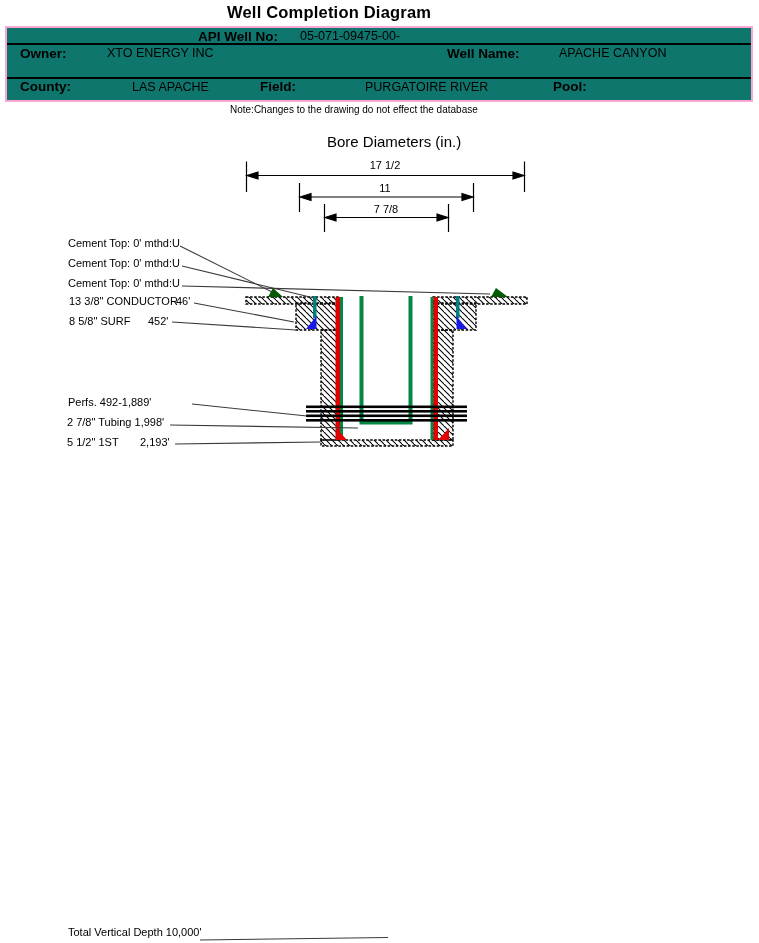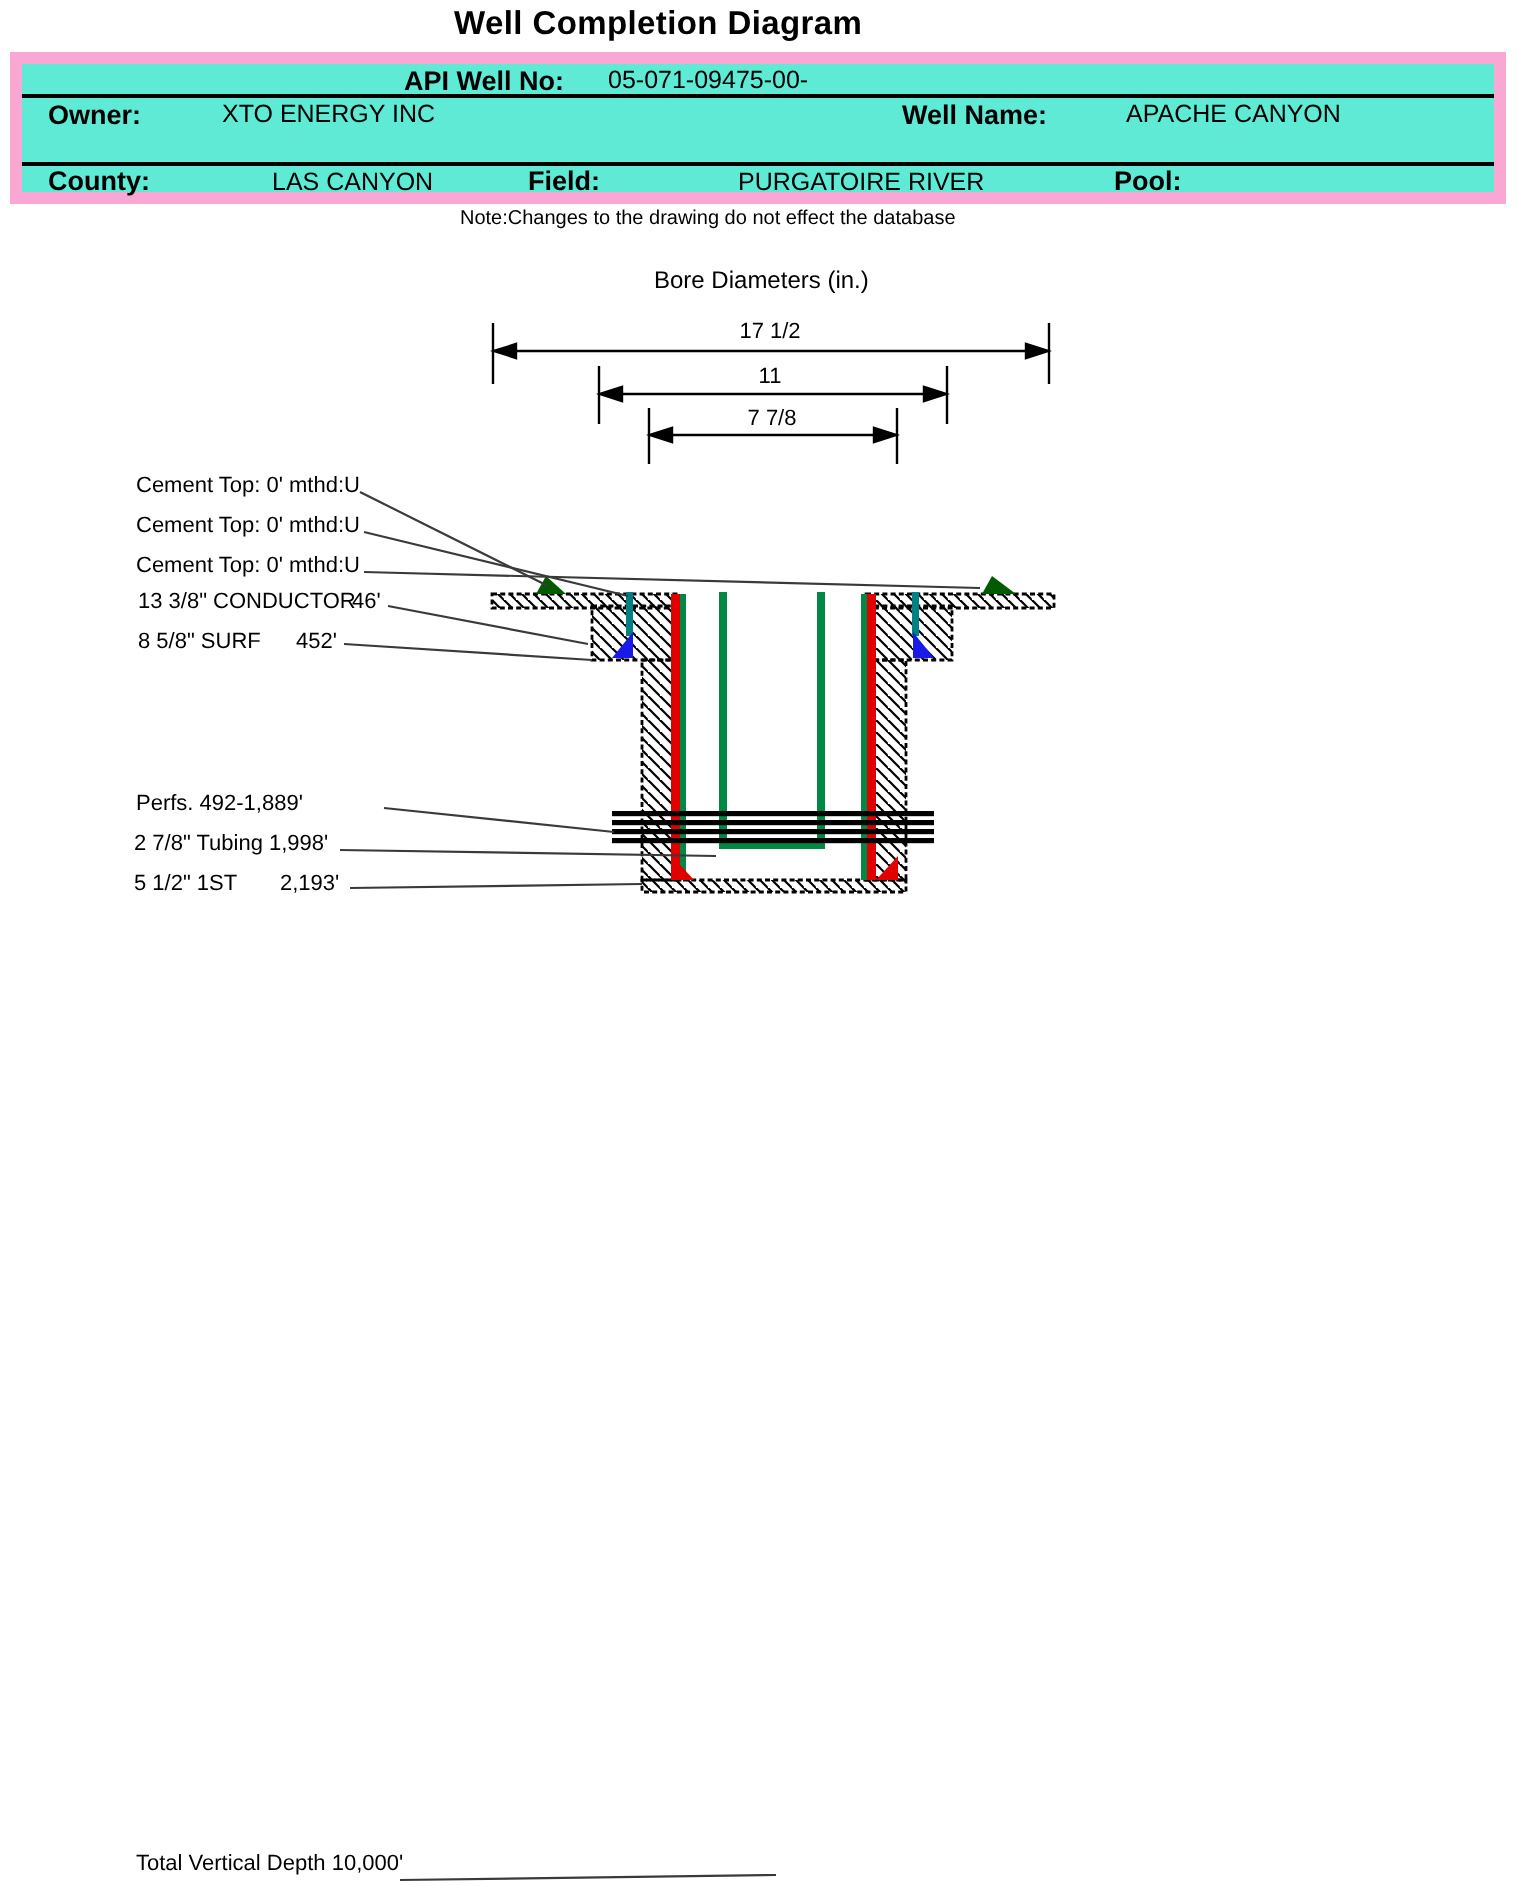--- a/index.html
+++ b/index.html
@@ -4,33 +4,33 @@
 <style>
   html,body{margin:0;padding:0;}
   body{
     width:759px;height:943px;position:relative;background:#fff;
     font-family:"Liberation Sans",sans-serif;color:#000;overflow:hidden;
   }
   .abs{position:absolute;}
   
   .page-title{left:227px;top:3px;font-size:16.5px;font-weight:bold;letter-spacing:.2px;}
   
-  .hdr-table{left:5px;top:26px;width:748px;height:76px;border:6px solid #f9a8d4;box-sizing:border-box;background:#5eead4;}
+  .hdr-table{left:5px;top:26px;width:748px;height:76px;border:2px solid #f9a8d4;box-sizing:border-box;background:#0f766e;}
   .hdr-row{position:relative;width:100%;box-sizing:border-box;border-bottom:2px solid #000;}
   .hdr-row:last-child{border-bottom:none;}
   .r1{height:17px;line-height:17px;}
   .r2{height:34px;line-height:17px;}
   .r3{height:16px;line-height:16px;}
   .r4{height:18px;line-height:18px;}
   .lbl{font-weight:bold;font-size:13.5px;white-space:pre;}
   .val{font-size:12.5px;white-space:pre;}
   
   .note{left:230px;top:104px;font-size:10px;}
   
-  .bore-title{left:327px;top:133px;font-size:12px;}
+  .bore-title{left:327px;top:133px;font-size:15px;}
   
   .anno{font-size:11px;white-space:pre;}
   svg.overlay{position:absolute;left:0;top:0;width:759px;height:943px;}
 </style>
 </head>
 <body>
 
 <div class="abs page-title">Well Completion Diagram</div>
 
 <div class="abs hdr-table">
@@ -39,21 +39,21 @@
     <span class="abs val" style="left:293px;">05-071-09475-00-</span>
   </div>
   <div class="hdr-row r2">
     <span class="abs lbl" style="left:13px;">Owner:</span>
     <span class="abs val" style="left:100px;">XTO ENERGY INC</span>
     <span class="abs lbl" style="left:440px;">Well Name:</span>
     <span class="abs val" style="left:552px;">APACHE CANYON</span>
   </div>
   <div class="hdr-row r3">
     <span class="abs lbl" style="left:13px;">County:</span>
-    <span class="abs val" style="left:125px;">LAS CANYON</span>
+    <span class="abs val" style="left:125px;">LAS APACHE</span>
     <span class="abs lbl" style="left:253px;">Field:</span>
     <span class="abs val" style="left:338px;margin-left:20px;">PURGATOIRE RIVER</span>
     <span class="abs lbl" style="left:502px;padding-left:44px;">Pool:</span>
     <span class="abs val" style="left:552px;"></span>
   </div>
 </div>
 
 <div class="abs note">Note:Changes to the drawing do not effect the database</div>
 
 <div class="abs bore-title">Bore Diameters (in.)</div>

